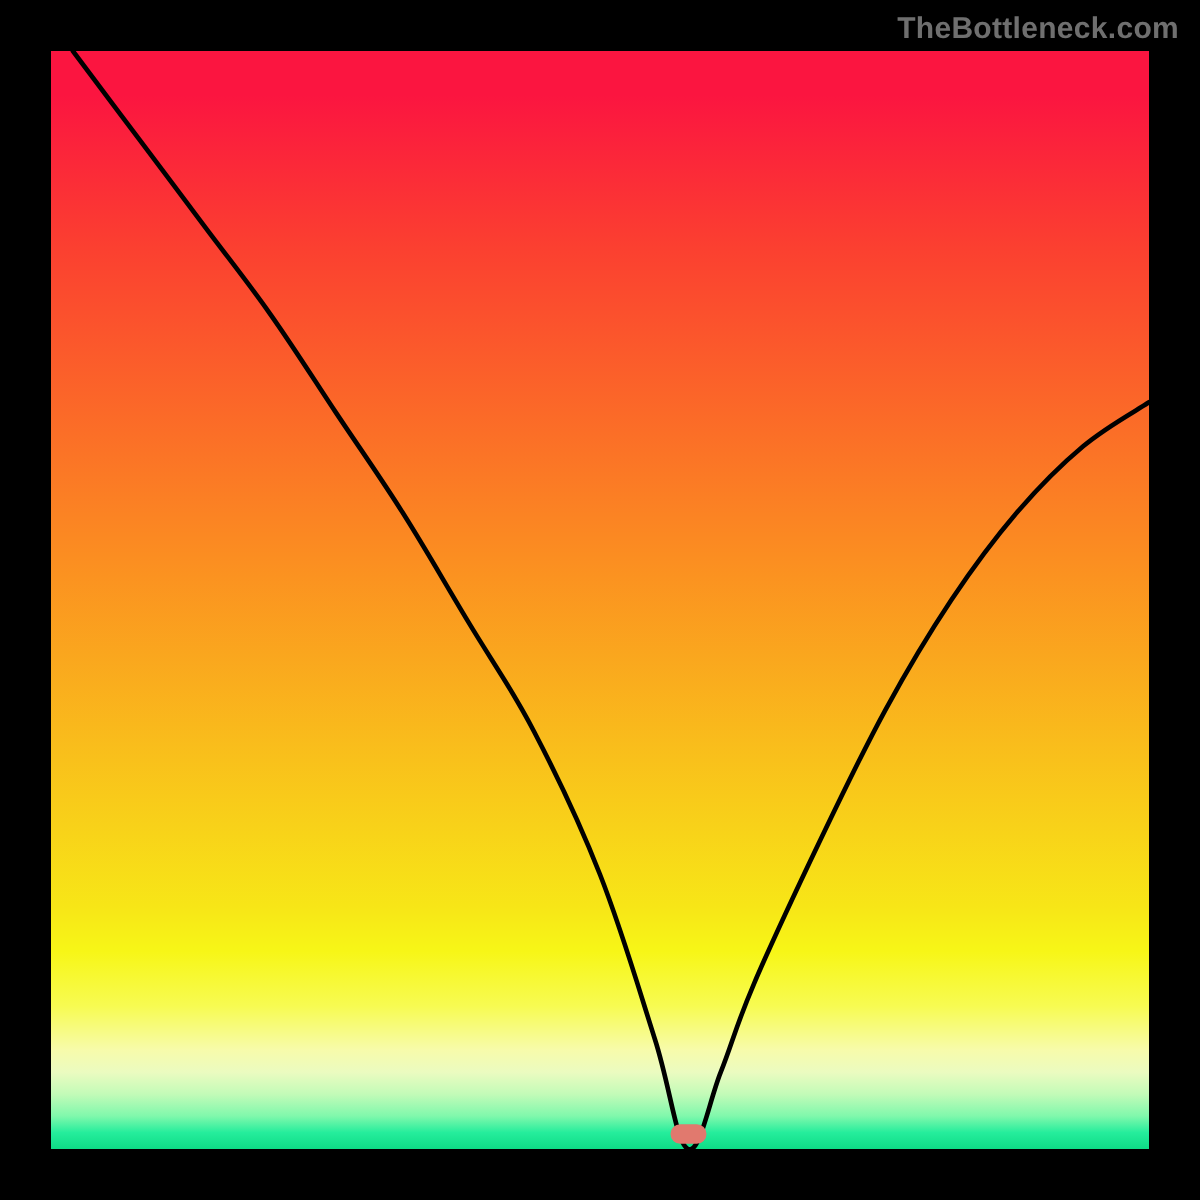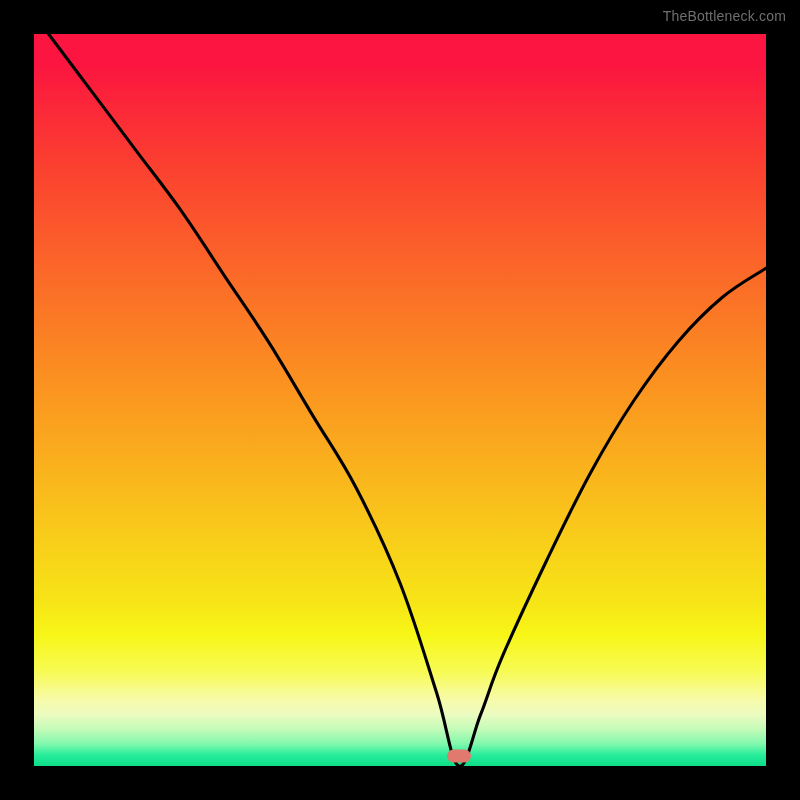--- a/index.html
+++ b/index.html
@@ -52,22 +52,22 @@
     height: 13px;
     border-radius: 7px;
     background: #e1796e;
     transform: translate(-50%, -50%);
   }
   .watermark {
     position: absolute;
     top: 8px;
     right: 14px;
     font-family: Arial, Helvetica, sans-serif;
-    font-size: 14px;
-    font-weight: normal;
+    font-size: 20px;
+    font-weight: bold;
     color: #6f6f6f;
     letter-spacing: 0.2px;
   }
 </style>
 </head>
 <body>
 
 <div class="frame">
   <div class="plot-bg"></div>
 

